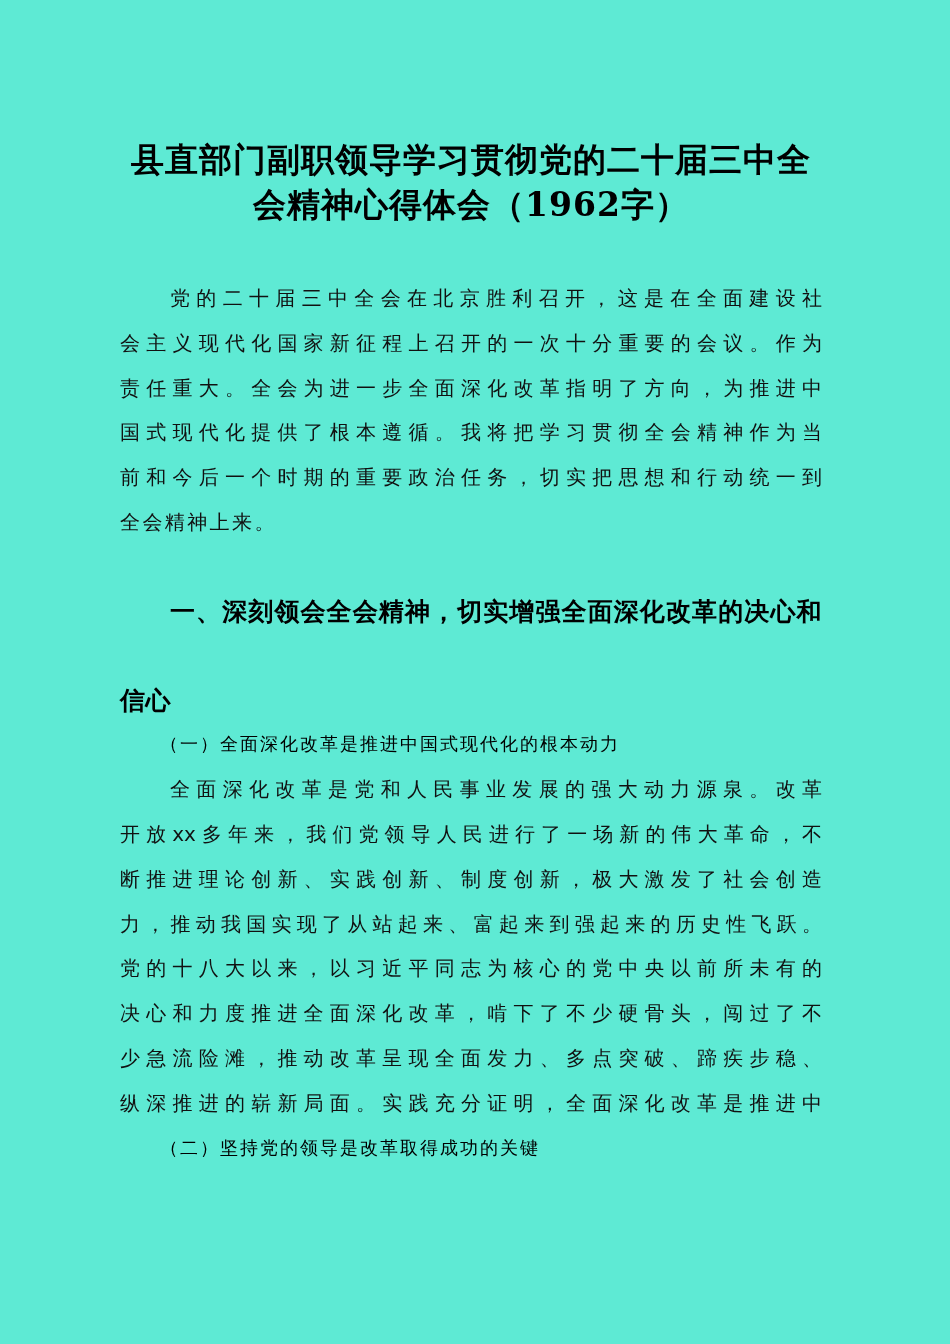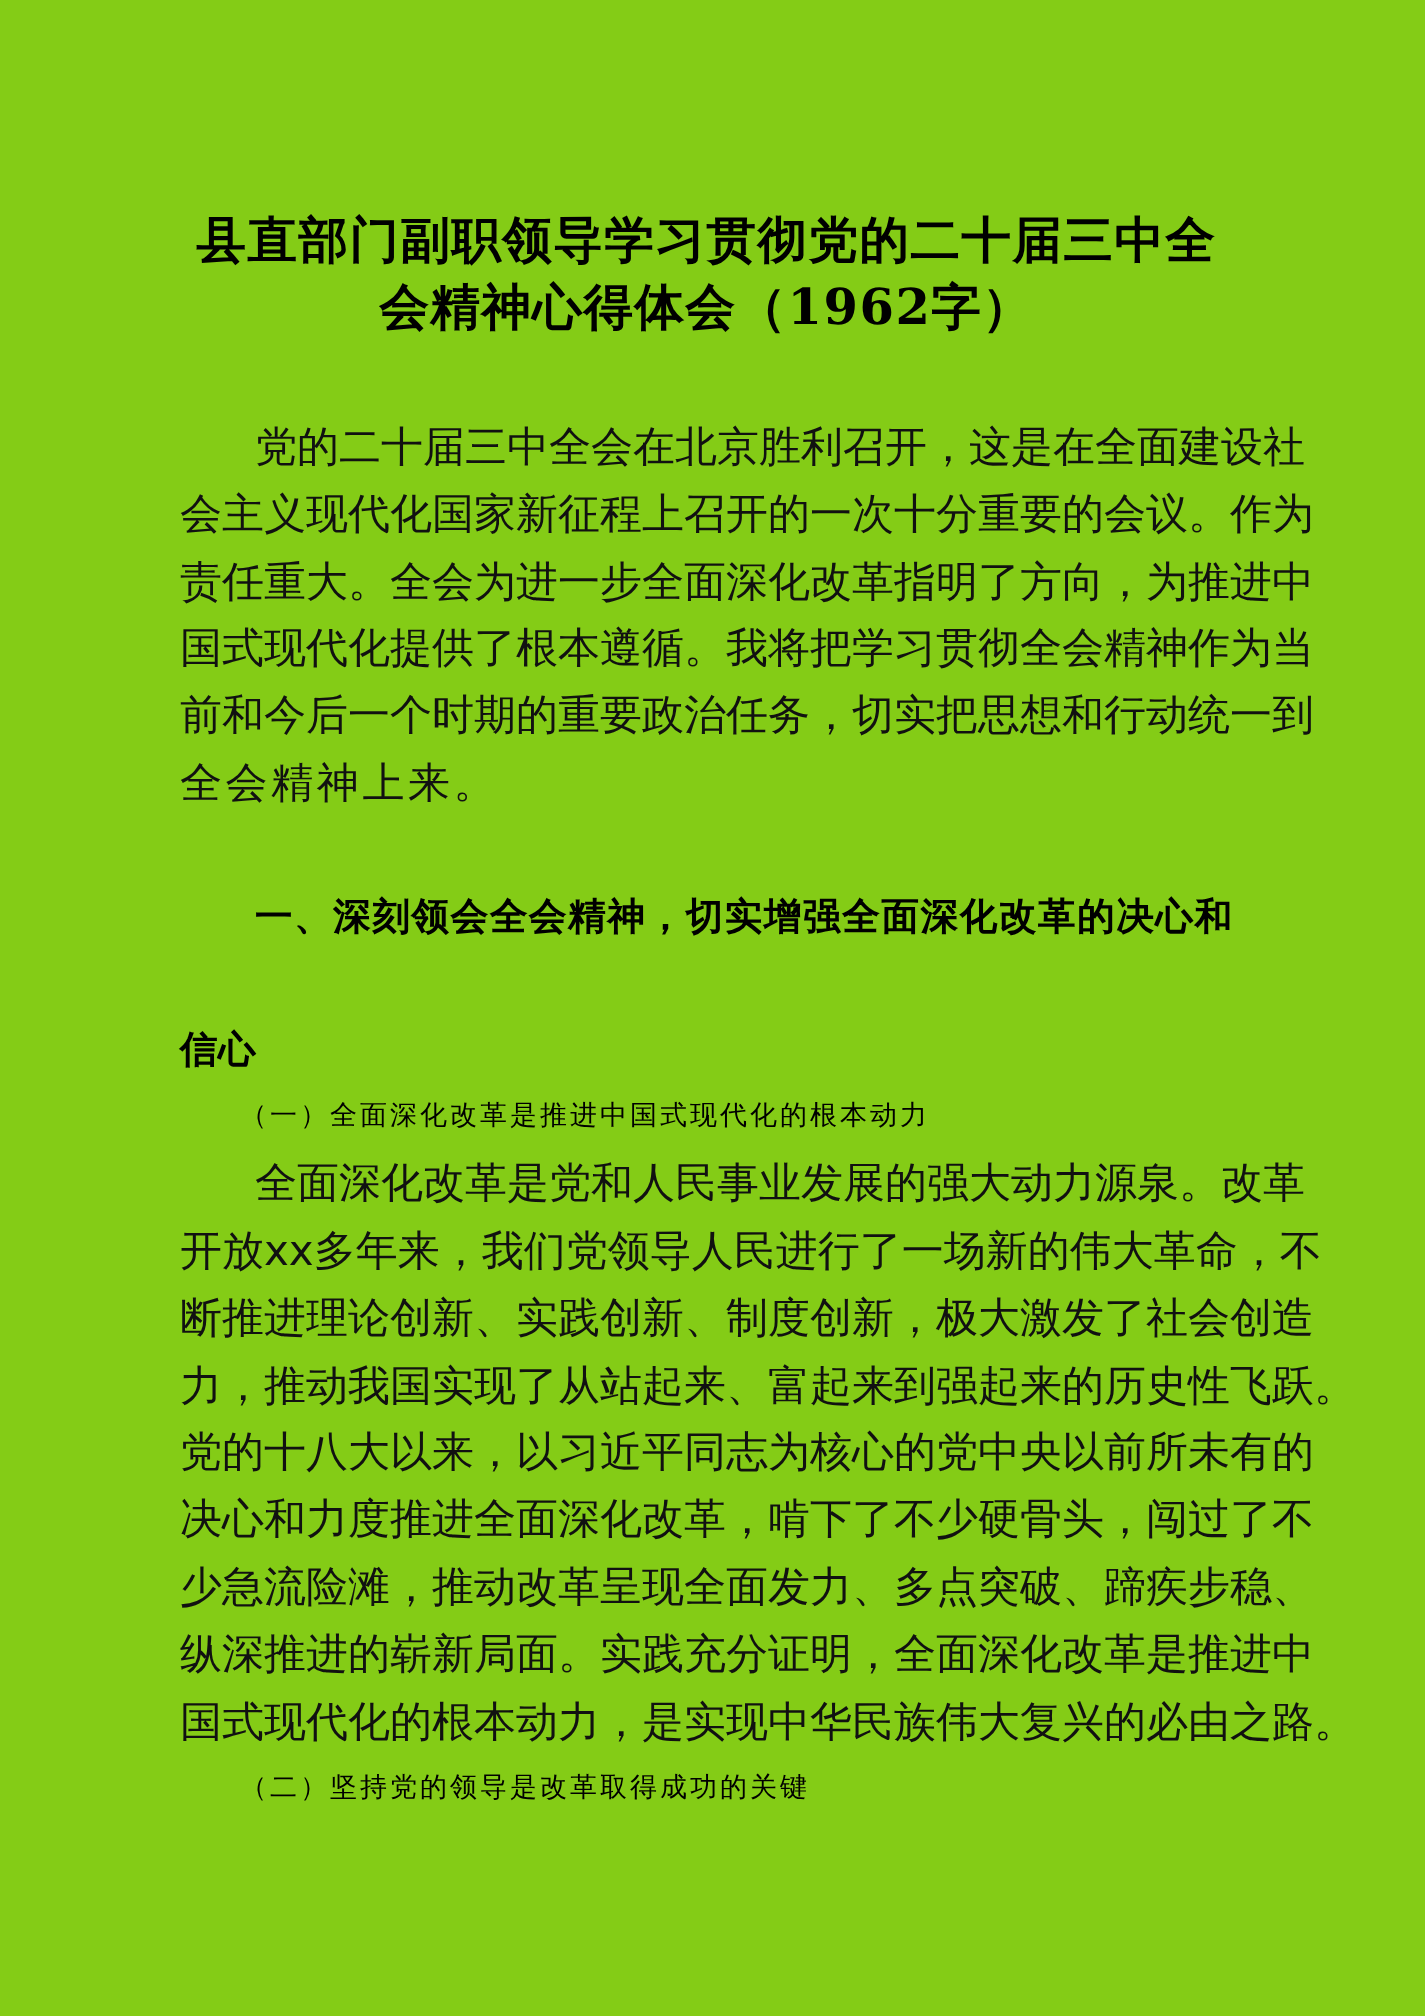--- a/index.html
+++ b/index.html
@@ -12,21 +12,21 @@
       height: 1344px;
       position: relative;
       overflow: hidden;
       color: #000000;
     }
     .page {
       position: absolute;
       left: 0; top: 0;
       width: 950px;
       height: 1344px;
-      background: #84cc16;
+      background: #5eead4;
     }
     .title {
       position: absolute;
       left: 120px;
       top: 137px;
       width: 702px;
       text-align: center;
       font-family: "DejaVu Serif", "Liberation Serif", serif;
       font-weight: bold;
       font-size: 33px;
@@ -41,21 +41,21 @@
       position: absolute;
       left: 120px;
       top: 276px;
       width: 702px;
     }
     .line {
       display: block;
       height: 44.8px;
       line-height: 44.8px;
       white-space: nowrap;
-      font-size: 28px;
+      font-size: 20px;
       font-family: "DejaVu Sans", "Liberation Sans", sans-serif;
       font-weight: normal;
       color: #111111;
       letter-spacing: 2.4px;
     }
     .line.justify {
       text-align: justify;
       text-align-last: justify;
       letter-spacing: 0;
     }
@@ -109,21 +109,20 @@
 
     <div>
       <span class="line indent justify">全面深化改革是党和人民事业发展的强大动力源泉。改革</span>
       <span class="line justify">开放xx多年来，我们党领导人民进行了一场新的伟大革命，不</span>
       <span class="line justify">断推进理论创新、实践创新、制度创新，极大激发了社会创造</span>
       <span class="line justify">力，推动我国实现了从站起来、富起来到强起来的历史性飞跃。</span>
       <span class="line justify">党的十八大以来，以习近平同志为核心的党中央以前所未有的</span>
       <span class="line justify">决心和力度推进全面深化改革，啃下了不少硬骨头，闯过了不</span>
       <span class="line justify">少急流险滩，推动改革呈现全面发力、多点突破、蹄疾步稳、</span>
       <span class="line justify">纵深推进的崭新局面。实践充分证明，全面深化改革是推进中</span>
-      <span class="line justify">国式现代化的根本动力，是实现中华民族伟大复兴的必由之路。</span>
     </div>
 
     <div>
       <span class="line subheading">（二）坚持党的领导是改革取得成功的关键</span>
     </div>
 
   </div>
 </div>
 
 </body></html>

